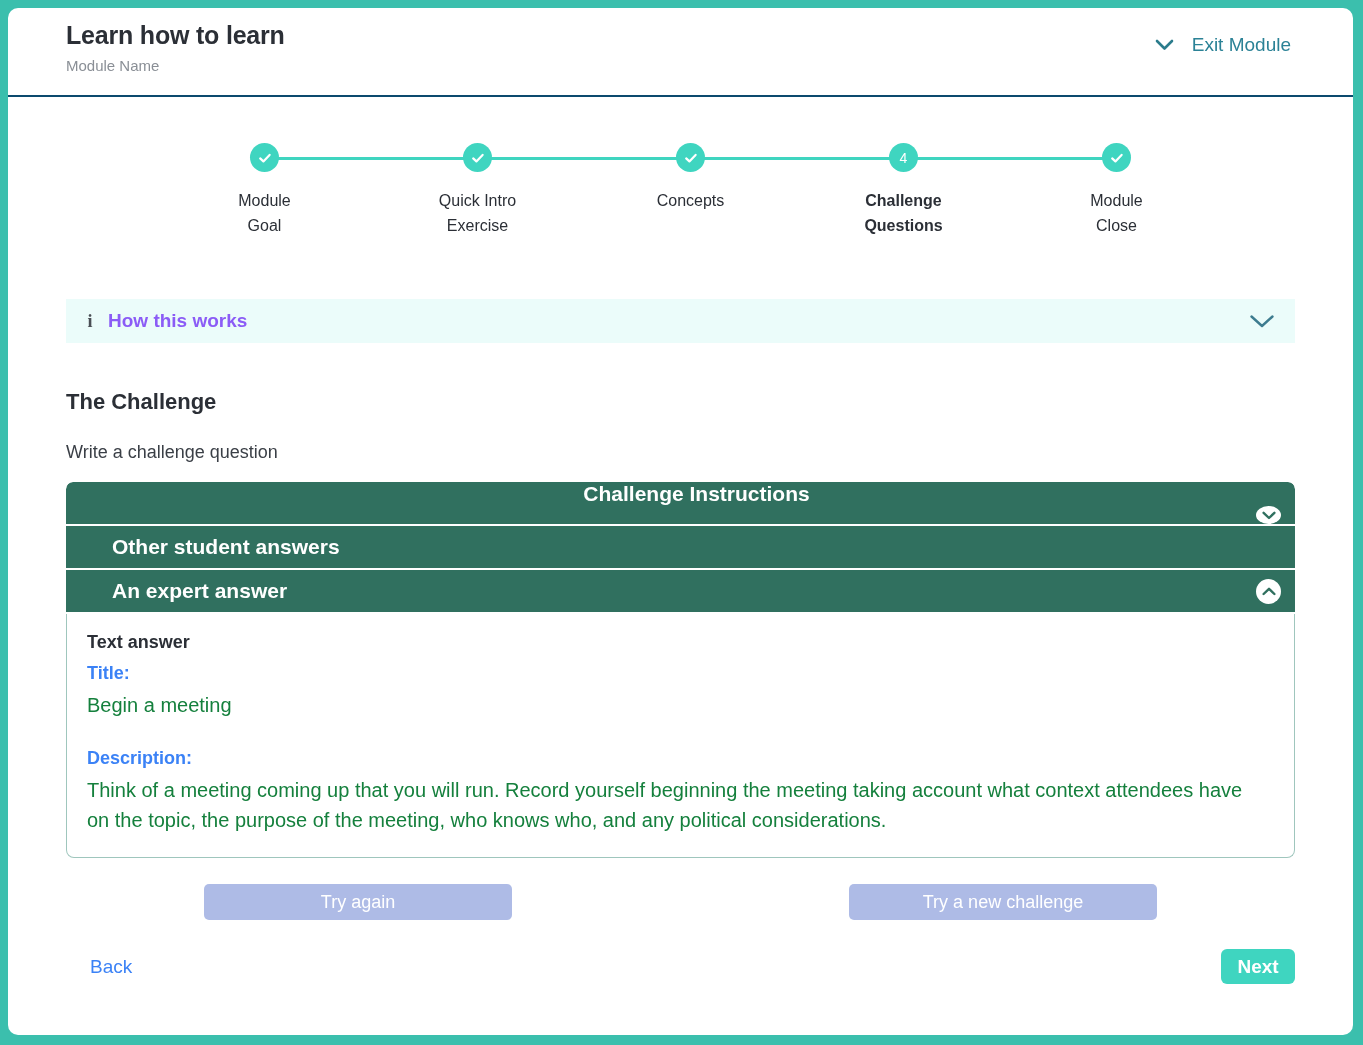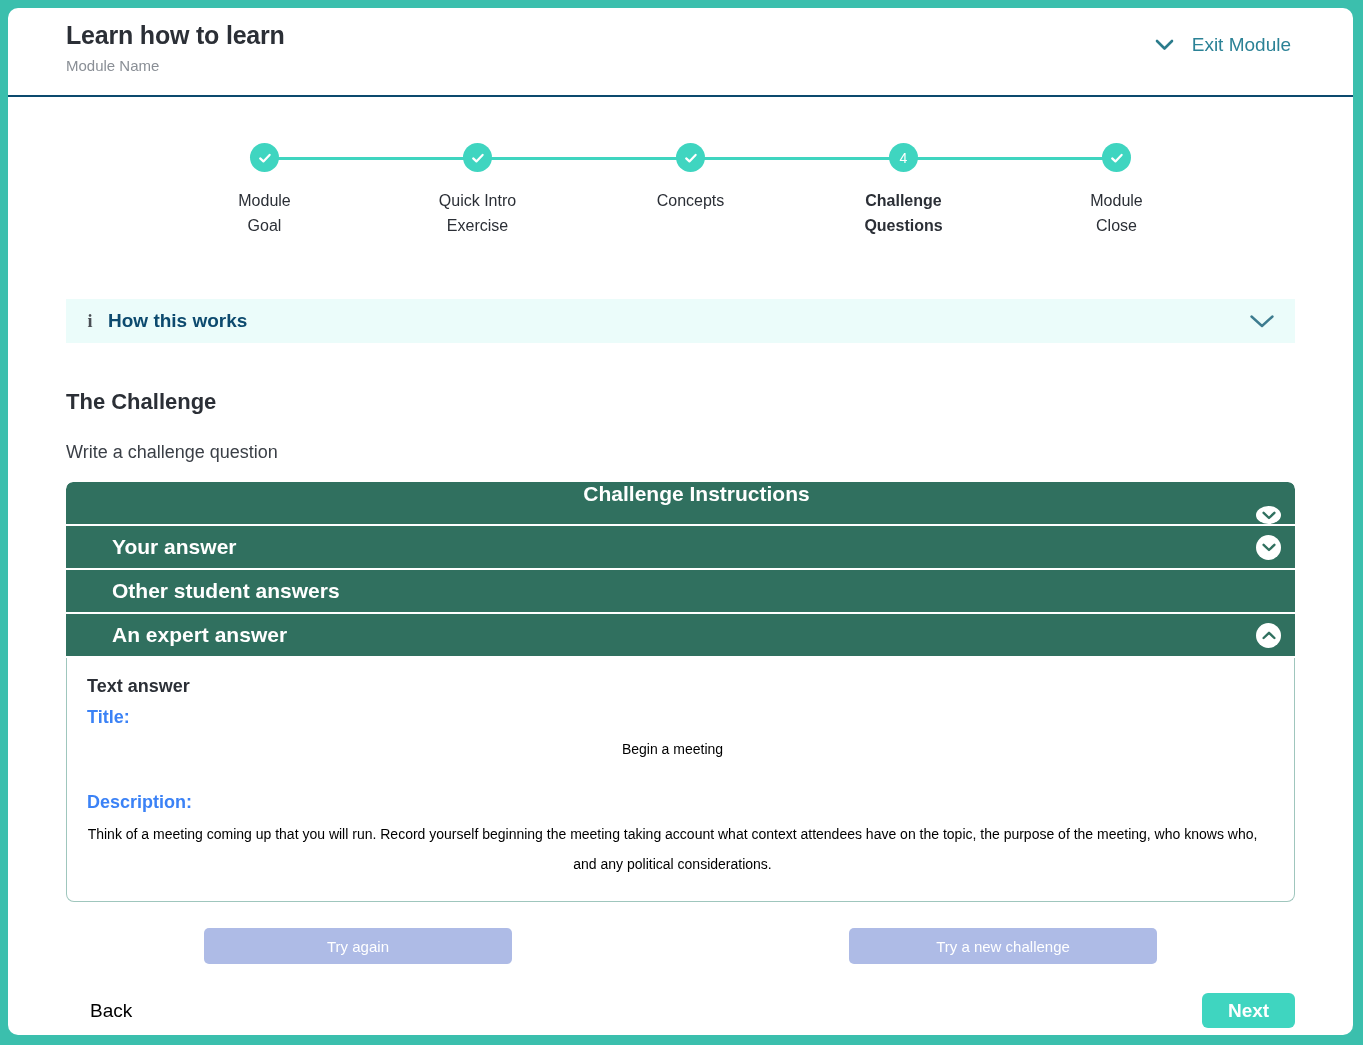--- a/index.html
+++ b/index.html
@@ -130,21 +130,21 @@
     font-weight: bold;
     font-size: 18px;
     color: #4a4f55;
     font-family: "Liberation Serif", serif;
     width: 14px;
     text-align: center;
   }
   .info-label {
     font-size: 19px;
     font-weight: bold;
-    color: #0c4a6e;
+    color: #8b5cf6;
     margin-left: 11px;
   }
   .info-chevron {
     margin-left: auto;
     color: #3d7c8f;
     display: flex;
     align-items: center;
   }
 
   
@@ -207,66 +207,65 @@
     color: #2b2f36;
     margin-bottom: 10px;
   }
   .panel-sub {
     font-size: 18px;
     font-weight: bold;
     color: #3b82f6;
     margin-bottom: 6px;
   }
   .panel-text {
-    font-size: 14px;
-    color: #000000;
+    font-size: 20px;
+    color: #15803d;
     line-height: 30px;
-    text-align: center;
   }
   .panel-gap { height: 28px; }
 
   
   .actions {
     margin-top: 26px;
     display: flex;
     padding: 0 138px 0 138px;
     justify-content: space-between;
   }
   .btn-soft {
     background: #aebbe6;
     color: #ffffff;
     border: none;
     border-radius: 5px;
     width: 308px;
     height: 36px;
-    font-size: 15px;
+    font-size: 18px;
     font-family: "Liberation Sans", sans-serif;
     cursor: pointer;
   }
 
   
   .footer-nav {
     margin-top: 29px;
     display: flex;
     align-items: center;
     justify-content: space-between;
     padding: 0 0 0 24px;
   }
   .back-link {
     font-size: 19px;
-    color: #000000;
+    color: #3b82f6;
     cursor: pointer;
     text-decoration: none;
   }
   .btn-next {
     background: #3fd5c0;
     color: #ffffff;
     border: none;
     border-radius: 6px;
-    width: 93px;
+    width: 74px;
     height: 35px;
     font-size: 19px;
     font-weight: bold;
     font-family: "Liberation Sans", sans-serif;
     cursor: pointer;
   }
 </style>
 </head>
 <body>
 
@@ -352,28 +351,20 @@
       <div class="accordion">
         <div class="acc-row">
           <span class="acc-label">Challenge Instructions</span>
           <span class="acc-toggle">
             <svg width="14" height="9" viewBox="0 0 14 9" fill="none">
                 <path d="M1.6 1.8 L7 7 L12.4 1.8" stroke="currentColor" stroke-width="2.4" stroke-linecap="round" stroke-linejoin="round"></path>
               </svg>
           </span>
         </div>
         <div class="acc-row">
-          <span class="acc-label">Your answer</span>
-          <span class="acc-toggle">
-            <svg width="14" height="9" viewBox="0 0 14 9" fill="none">
-                <path d="M1.6 1.8 L7 7 L12.4 1.8" stroke="currentColor" stroke-width="2.4" stroke-linecap="round" stroke-linejoin="round"></path>
-              </svg>
-          </span>
-        </div>
-        <div class="acc-row">
           <span class="acc-label">Other student answers</span>
           <span class="acc-toggle hidden"></span>
         </div>
         <div class="acc-row">
           <span class="acc-label">An expert answer</span>
           <span class="acc-toggle">
             <svg width="14" height="9" viewBox="0 0 14 9" fill="none">
                 <path d="M1.6 7 L7 1.8 L12.4 7" stroke="currentColor" stroke-width="2.4" stroke-linecap="round" stroke-linejoin="round"></path>
               </svg>
           </span>

